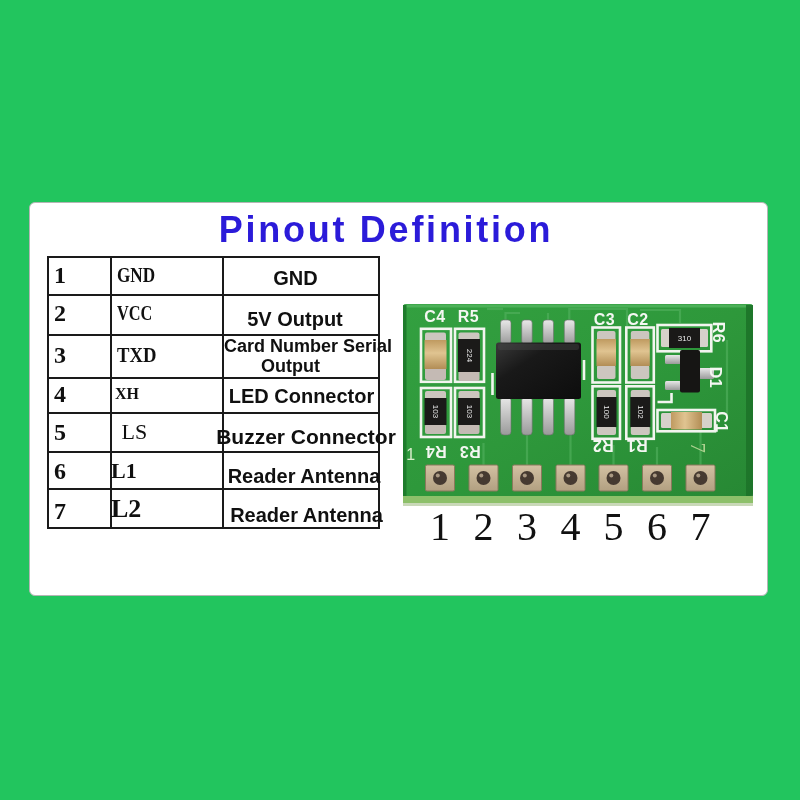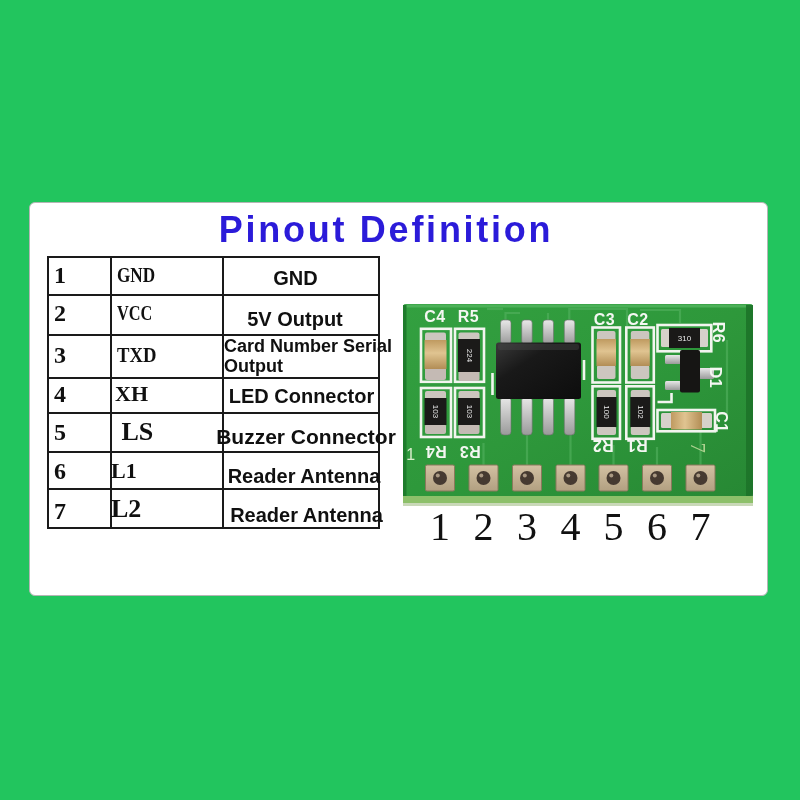--- a/index.html
+++ b/index.html
@@ -30,28 +30,28 @@
     <div class="t1" style="left:5px;top:17px;font-size:24px">1</div>
     <div class="t1" style="left:5px;top:54.5px;font-size:24px">2</div>
     <div class="t1" style="left:5px;top:96.5px;font-size:24px">3</div>
     <div class="t1" style="left:5px;top:135.5px;font-size:24px">4</div>
     <div class="t1" style="left:5px;top:173.5px;font-size:24px">5</div>
     <div class="t1" style="left:5px;top:213px;font-size:24px">6</div>
     <div class="t1" style="left:5px;top:252.5px;font-size:24px">7</div>
     <div class="t1" style="left:67.5px;top:17px;font-size:22px;transform:translateY(-50%) scaleX(0.78);transform-origin:0 50%;">GND</div>
     <div class="t1" style="left:67.5px;top:54.5px;font-size:22px;transform:translateY(-50%) scaleX(0.74);transform-origin:0 50%;">VCC</div>
     <div class="t1" style="left:67.5px;top:96.5px;font-size:22px;transform:translateY(-50%) scaleX(0.85);transform-origin:0 50%;">TXD</div>
-    <div class="t1" style="left:66px;top:135.5px;font-size:22px;">XH</div>
-    <div class="t1" style="left:72.5px;top:173.5px;font-weight:bold;font-size:26px;">LS</div>
+    <div class="t1" style="left:66px;top:135.5px;font-size:16px;">XH</div>
+    <div class="t1" style="left:72.5px;top:173.5px;font-weight:normal;font-size:22px;">LS</div>
     <div class="t1" style="left:62px;top:213px;font-size:22px;">L1</div>
     <div class="t1" style="left:62px;top:251px;font-size:26px;">L2</div>
     <div class="t3" style="left:246.5px;top:19.5px">GND</div>
     <div class="t3" style="left:246px;top:60.5px">5V Output</div>
     <div class="t3" style="left:175px;top:87.5px;transform:translateY(-50%);font-size:18px;">Card Number Serial</div>
-    <div class="t3" style="left:175px;top:108px;transform:translateY(-50%);font-size:18px;">Output</div>
+    <div class="t3" style="left:175px;top:108px;transform:translateY(-50%);font-size:18px;padding-left:37px;">Output</div>
     <div class="t3" style="left:257px;top:179px;font-size:21px;">Buzzer Connector</div>
     <div class="t3" style="left:252.5px;top:138px">LED Connector</div>
     <div class="t3" style="left:255px;top:217.5px">Reader Antenna</div>
     <div class="t3" style="left:257.5px;top:257px">Reader Antenna</div>
   </div>
   <svg id="pcb" style="position:absolute;left:395px;top:295px;" width="380" height="260" viewBox="0 0 380 260">
     <defs>
       <linearGradient id="boardg" x1="0" y1="0" x2="1" y2="1">
         <stop offset="0" stop-color="#33a040"></stop>
         <stop offset="0.5" stop-color="#2e983b"></stop>

